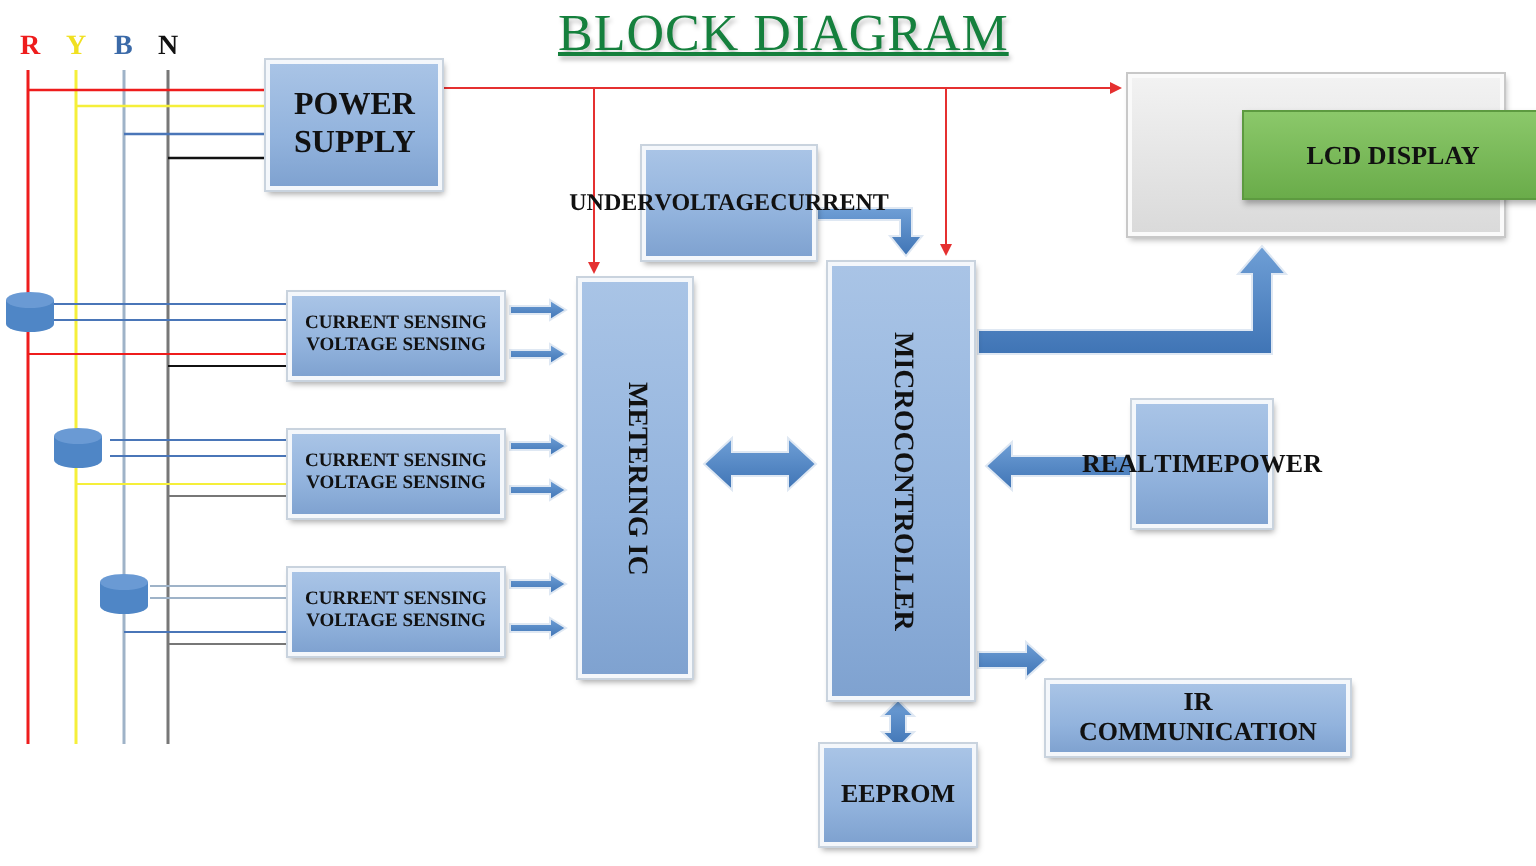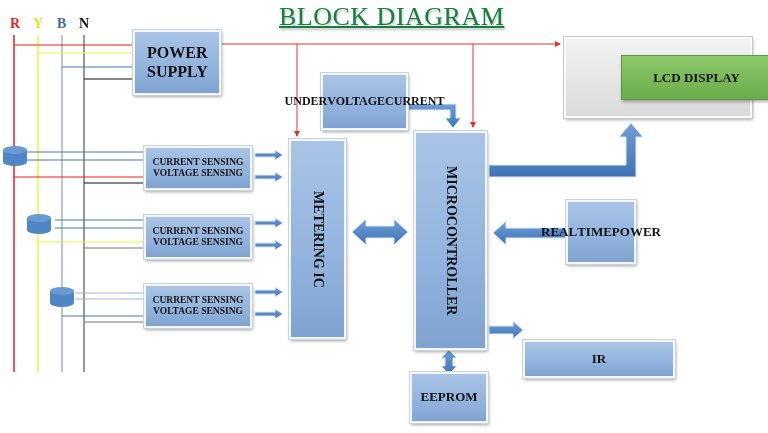--- a/index.html
+++ b/index.html
@@ -140,17 +140,18 @@
 </div>
 
 <div class="blk" style="left:566px;top:200px;width:70px;height:64px;font-size:13px;">
   <span>REAL</span>
   <span>TIME</span>
   <span>POWER</span>
 </div>
 
 <div class="blk" style="left:523px;top:312px;width:152px;height:38px;font-size:13px;flex-direction:column;margin-top:28px;">
   <span>IR</span>
+  <span>COMMUNICATION</span>
 </div>
 
 <div class="blk" style="left:410px;top:372px;width:78px;height:51px;font-size:13px;">
   <span>EEPROM</span>
 </div>
 
 </body></html>

